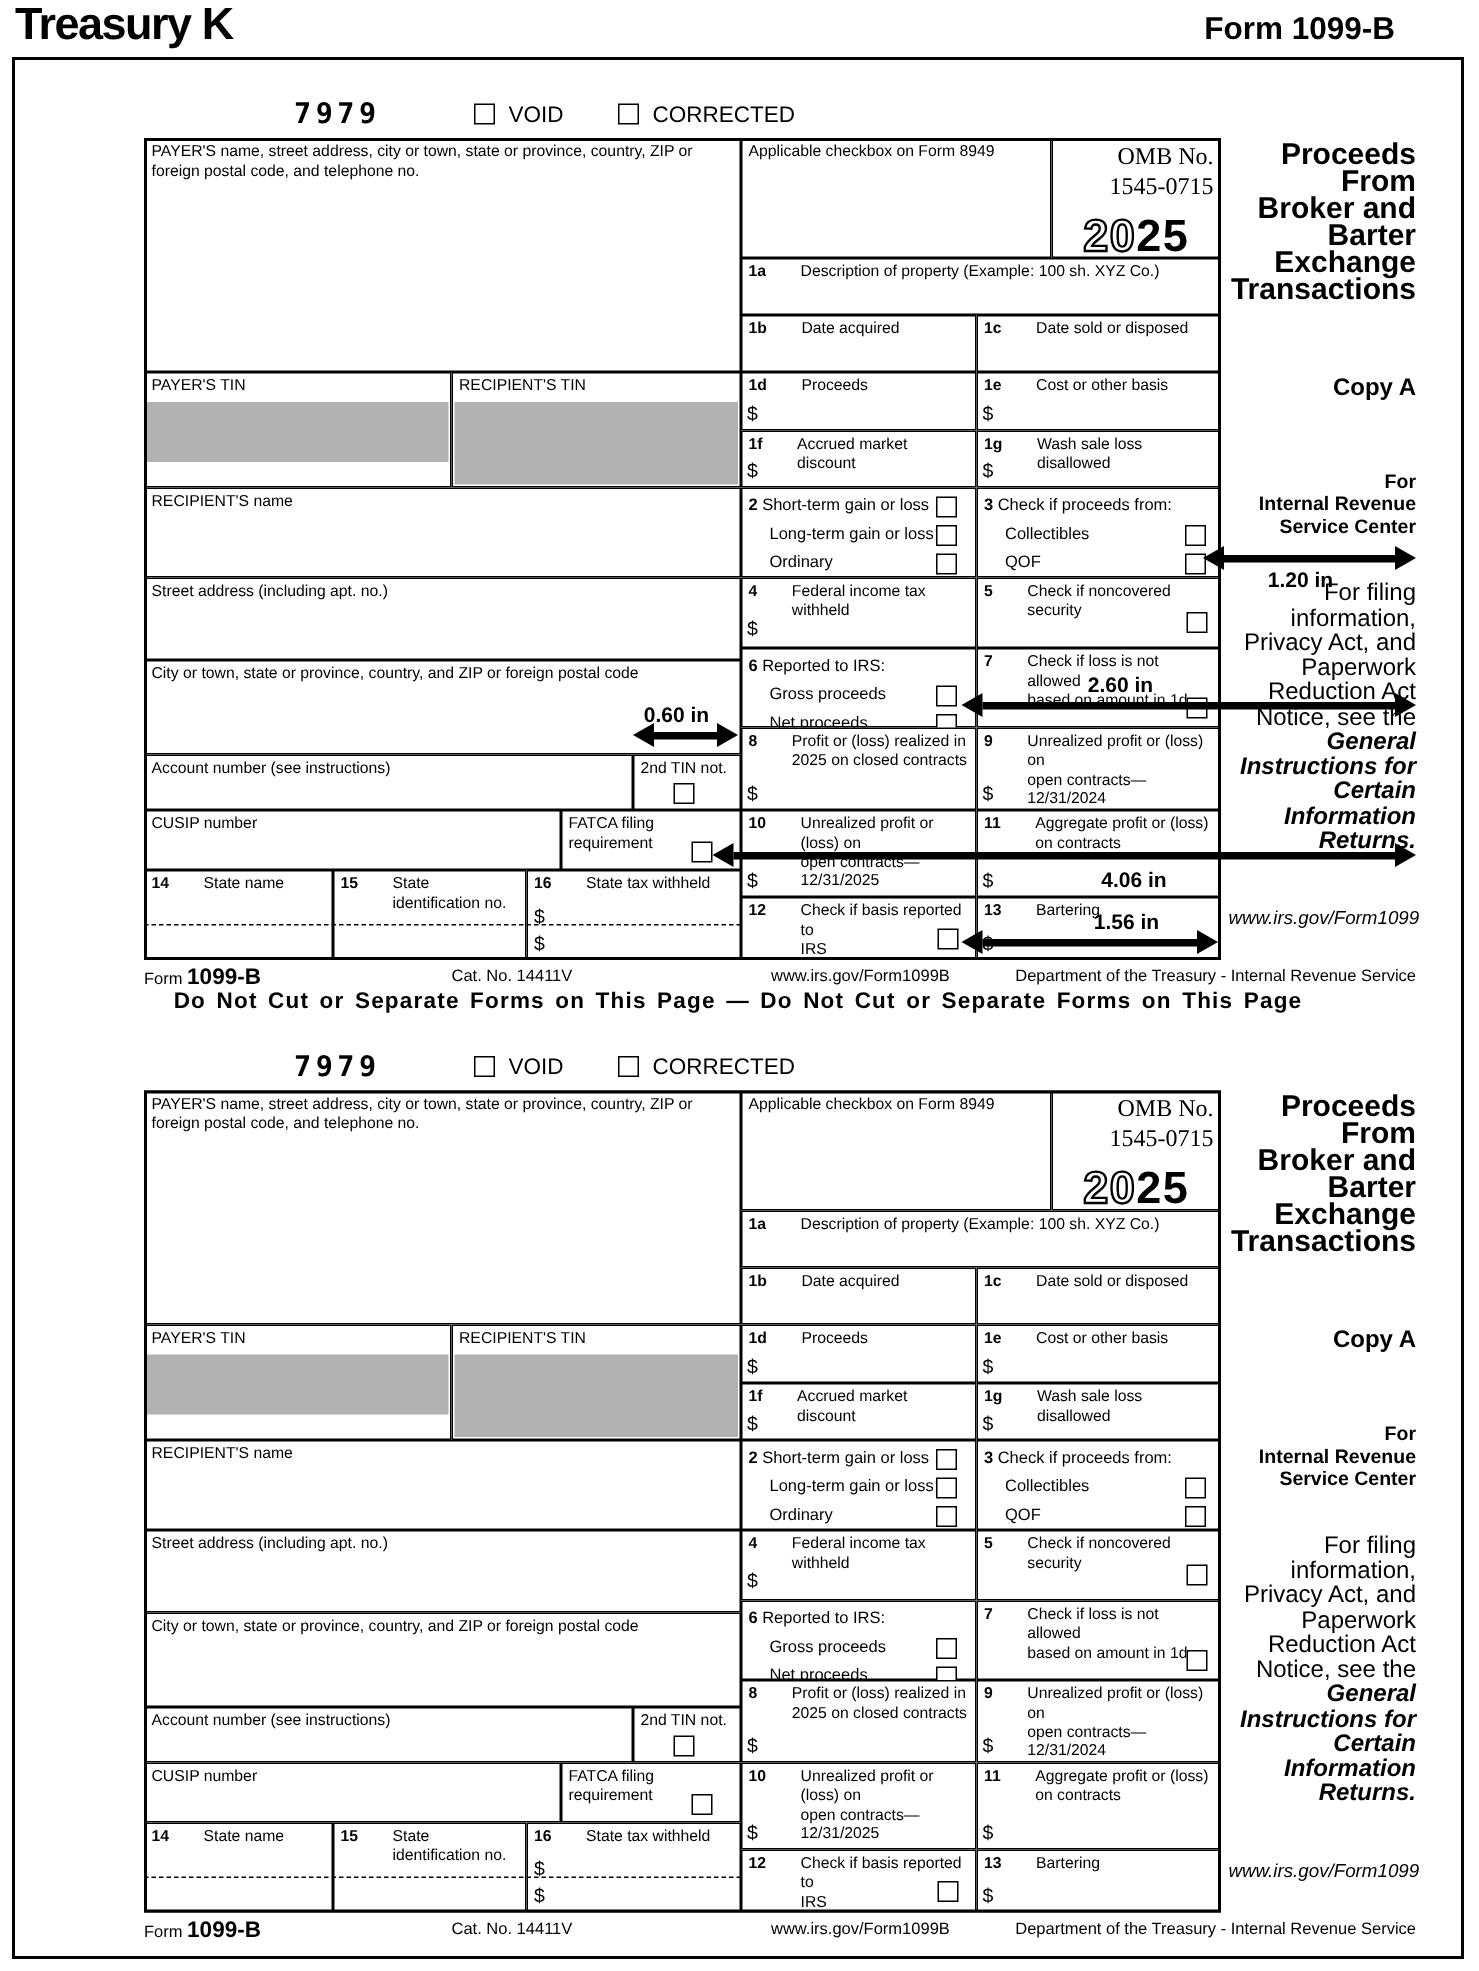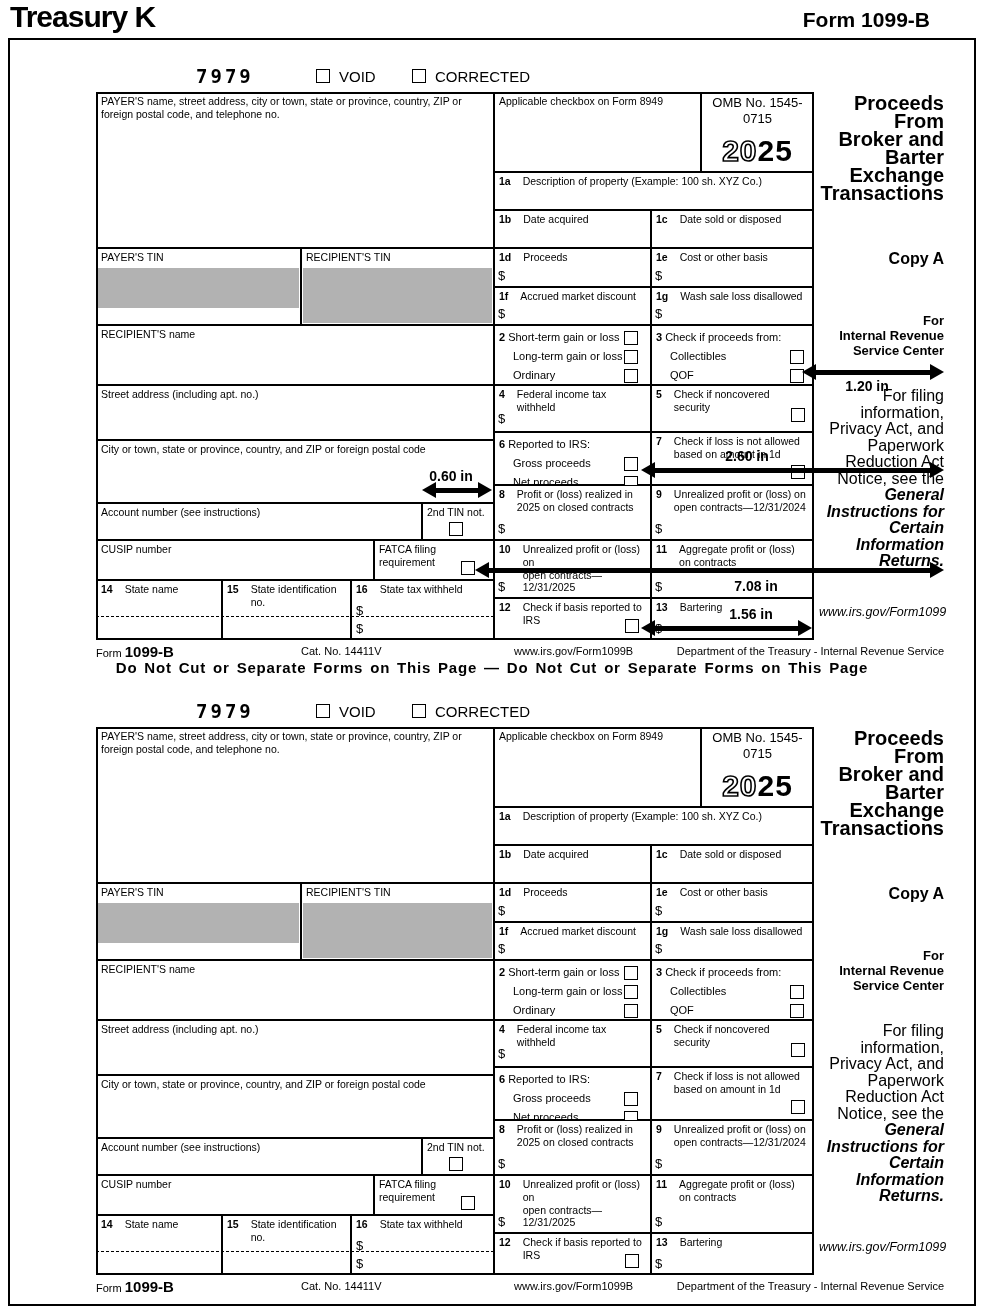--- a/index.html
+++ b/index.html
@@ -13,29 +13,29 @@
   .formblk { position:absolute; left:96px; width:848px; height:605px; }
   .code { position:absolute; font-family:"DejaVu Sans Mono", monospace; font-weight:bold; font-size:19px; letter-spacing:3px; }
   .hlabel { position:absolute; font-size:15px; }
   .cb { display:inline-block; width:14px; height:14px; border:1.7px solid #000; background:#fff; flex:none; }
   .cba { position:absolute; }
 
   .ftable { position:absolute; left:0; top:32px; width:718px; height:548px; border:2px solid #000; pointer-events:none; z-index:5; }
   .cell { position:absolute; border:1px solid #000; background:#fff; font-size:10.5px; line-height:1.22; padding:2px 4px; z-index:1; }
   .pre { white-space:pre-line; }
   .nb { font-weight:bold; margin-right:3px; }
-  .bx { display:flex; gap:9px; align-items:flex-start; }
+  .bx { display:flex; gap:20px; align-items:flex-start; }
   .dol { position:absolute; font-size:13px; }
   .optrow { display:flex; align-items:center; justify-content:space-between; height:17px; margin-top:2px; font-size:11px; padding-right:8px; }
   .optrow.pr5 { padding-right:5px; }
   .ind { padding-left:14px; }
   .tinfill { position:absolute; left:1px; right:1px; background:#b2b2b2; }
   .dashline { position:absolute; border-top:1.6px dashed #000; z-index:4; }
 
-  .omb-no { font-size:13px; text-align:center; }
+  .omb-no { font-size:16px; text-align:right;font-family:Liberation Serif, serif; }
   .year { text-align:center; font-size:30px; font-weight:bold; margin-top:6px; letter-spacing:1px; }
   .y-out { color:#fff; -webkit-text-stroke:1.6px #000; }
   .fnum { text-align:center; font-size:10.5px; margin-top:2px; }
   .fnum b { font-size:15px; }
 
   .rcol { position:absolute; left:723px; top:0; width:125px; height:605px; }
   .rcol > div { position:absolute; right:0; width:125px; text-align:right; }
   .rtitle { font-size:20px; font-weight:bold; line-height:18px; }
   .rcopy { font-size:16px; font-weight:bold; }
   .rfor { font-size:13px; font-weight:bold; line-height:15px; }
@@ -359,21 +359,21 @@
       <i class="bar"></i>
       <i class="ah r"></i>
     </div>
   <div class="mlabel anno" style="left:355px;top:408px">0.60 in</div>
 
   <div class="marrow anno" style="left:379px;top:502px;width:469px">
       <i class="ah l"></i>
       <i class="bar"></i>
       <i class="ah r"></i>
     </div>
-  <div class="mlabel anno" style="left:660px;top:518px">7.08 in</div>
+  <div class="mlabel anno" style="left:660px;top:518px">4.06 in</div>
 
   <div class="marrow anno" style="left:545px;top:560px;width:171px">
       <i class="ah l"></i>
       <i class="bar"></i>
       <i class="ah r"></i>
     </div>
   <div class="mlabel anno" style="left:655px;top:546px">1.56 in</div>
 
 </div>
 <div class="formblk" id="form-2" style="top: 695px;">

